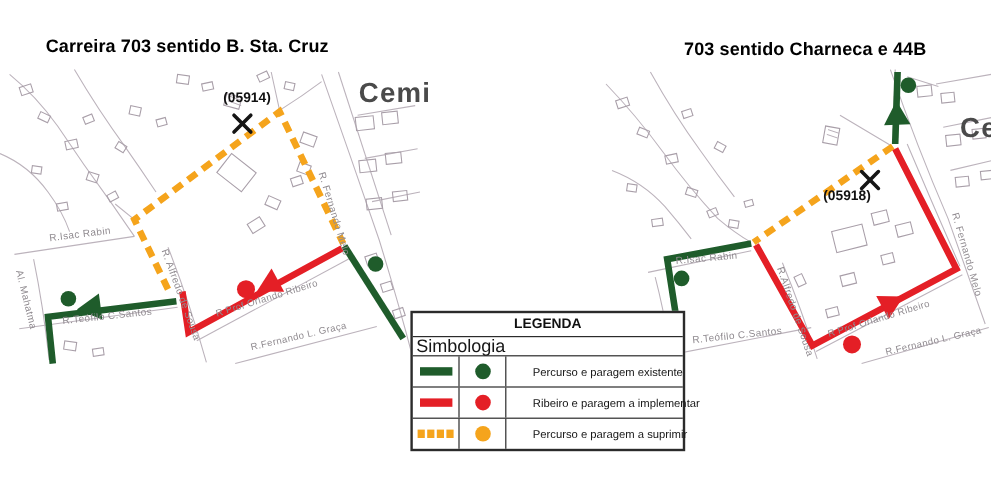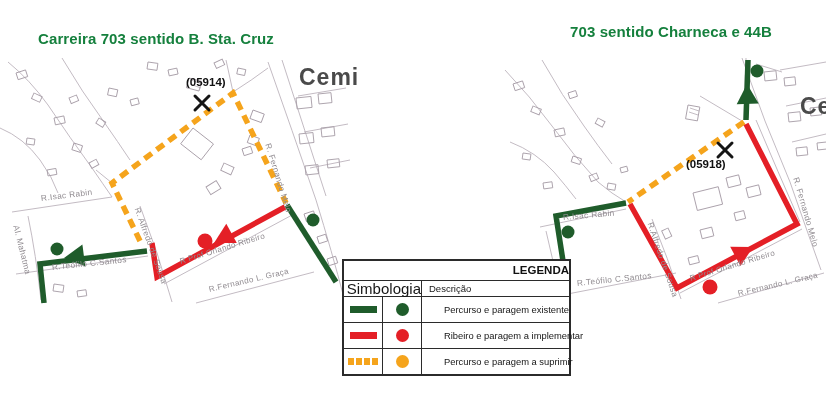--- a/index.html
+++ b/index.html
@@ -1,21 +1,21 @@
 <!DOCTYPE html>
 <html><head>
 <meta charset="utf-8">
 <style>
   html,body{margin:0;padding:0;background:#ffffff;}
   .canvas{
     position:relative;width:826px;height:400px;background:#fff;overflow:hidden;
     font-family:"Liberation Sans", sans-serif;
   }
   .panel-title{
-    position:absolute;font-weight:bold;font-size:15px;color:#15803d;
+    position:absolute;font-weight:bold;font-size:15px;color:#000000;
     text-align:center;letter-spacing:.1px;white-space:nowrap;
   }
   .map-svg{position:absolute;}
   .street-label{
     position:absolute;color:#908b90;font-size:8.3px;letter-spacing:.35px;
     white-space:nowrap;transform-origin:left center;
   }
   .street-label.vert{transform-origin:left top;}
   .area-label{
     position:absolute;color:#4a4a4a;font-size:23px;font-weight:600;
@@ -23,21 +23,21 @@
   }
   .stop-code{
     position:absolute;width:60px;font-weight:bold;
     font-size:11.5px;color:#111;white-space:nowrap;
   }
   
   .legend{
     position:absolute;left:342px;top:259px;width:229px;background:#fff;
     border:2px solid #2b2b2b;box-sizing:border-box;
   }
-  .lg-title{height:19px;line-height:19px;text-align:right;font-weight:bold;
+  .lg-title{height:19px;line-height:19px;text-align:center;font-weight:bold;
     font-size:11.5px;color:#111;border-bottom:1.6px solid #2b2b2b;}
   .lg-head{display:grid;grid-template-columns:77px 1fr;height:15px;
     border-bottom:1.6px solid #2b2b2b;}
   .lg-head-sym{font-size:15px;line-height:15px;text-align:right;color:#161616;}
   .lg-head-desc{font-size:9.5px;line-height:15px;padding-left:7px;color:#161616;
     border-left:1.6px solid #2b2b2b;}
   .lg-row{display:grid;grid-template-columns:38px 39px 1fr;height:25px;}
   .lg-row + .lg-row{border-top:1.6px solid #2b2b2b;}
   .lg-cell{display:flex;align-items:center;justify-content:center;}
   .lg-cell-dot{border-left:1.4px solid #2b2b2b;}
@@ -47,21 +47,21 @@
   .dot{width:13px;height:13px;border-radius:50%;}
   .dashbar{display:flex;gap:2px;}
   .dashbar span{width:6px;height:7px;display:block;}
 </style>
 </head>
 <body>
 
 <div class="canvas">
 
   <div class="panel-title" style="left:31px;top:30px;width:250px;">Carreira 703 sentido B. Sta. Cruz</div>
-  <div class="panel-title" style="left:546px;top:23px;width:250px;">703 sentido Charneca e 44B</div>
+  <div class="panel-title" style="left:546px;top:33px;width:250px;">703 sentido Charneca e 44B</div>
 
   <svg class="map-svg" style="left:0;top:52px;" width="352" height="262" viewBox="0 52 352 262">
 
     <g stroke="#bcb3bc" stroke-width="0.9" fill="none">
       <path d="M8,62 Q30,80 48,105 Q70,138 92,168 Q103,184 112,197"></path>
       <path d="M0,128 Q24,138 40,160 Q52,176 58,193"></path>
       <path d="M62,58 Q82,92 104,122 Q118,142 130,160"></path>
       <path d="M12,212 L112,197"></path>
       <path d="M28,216 Q36,255 41,300"></path>
       <path d="M16,274 L148,256"></path>
@@ -206,21 +206,20 @@
   <div class="street-label" style="left:577px;top:278px;transform:rotate(-6deg);">R.Teófilo C.Santos</div>
   <div class="street-label vert" style="left:655px;top:221px;transform:rotate(71deg);">R.Alfredo de Sousa</div>
   <div class="street-label" style="left:690px;top:274px;transform:rotate(-17deg);font-size:8px;">R Prof Orlando Ribeiro</div>
   <div class="street-label" style="left:738px;top:289px;transform:rotate(-13deg);font-size:8px;">R.Fernando  L. Graça</div>
   <div class="street-label vert" style="left:801px;top:176px;transform:rotate(74deg);">R. Fernando Melo</div>
 
   <div class="legend">
     <div class="lg-title">LEGENDA</div>
     <div class="lg-head">
       <div class="lg-head-sym">Simbologia</div>
-      <div class="lg-head-desc">Descrição</div>
     </div>
     <div class="lg-row">
       <div class="lg-cell">
         <div class="bar" style="background-color: rgb(31, 92, 43);"></div>
       </div>
       <div class="lg-cell lg-cell-dot">
         <div class="dot" style="background-color: rgb(31, 92, 43);"></div>
       </div>
       <div class="lg-cell lg-cell-desc">Percurso e paragem existente</div>
     </div>

